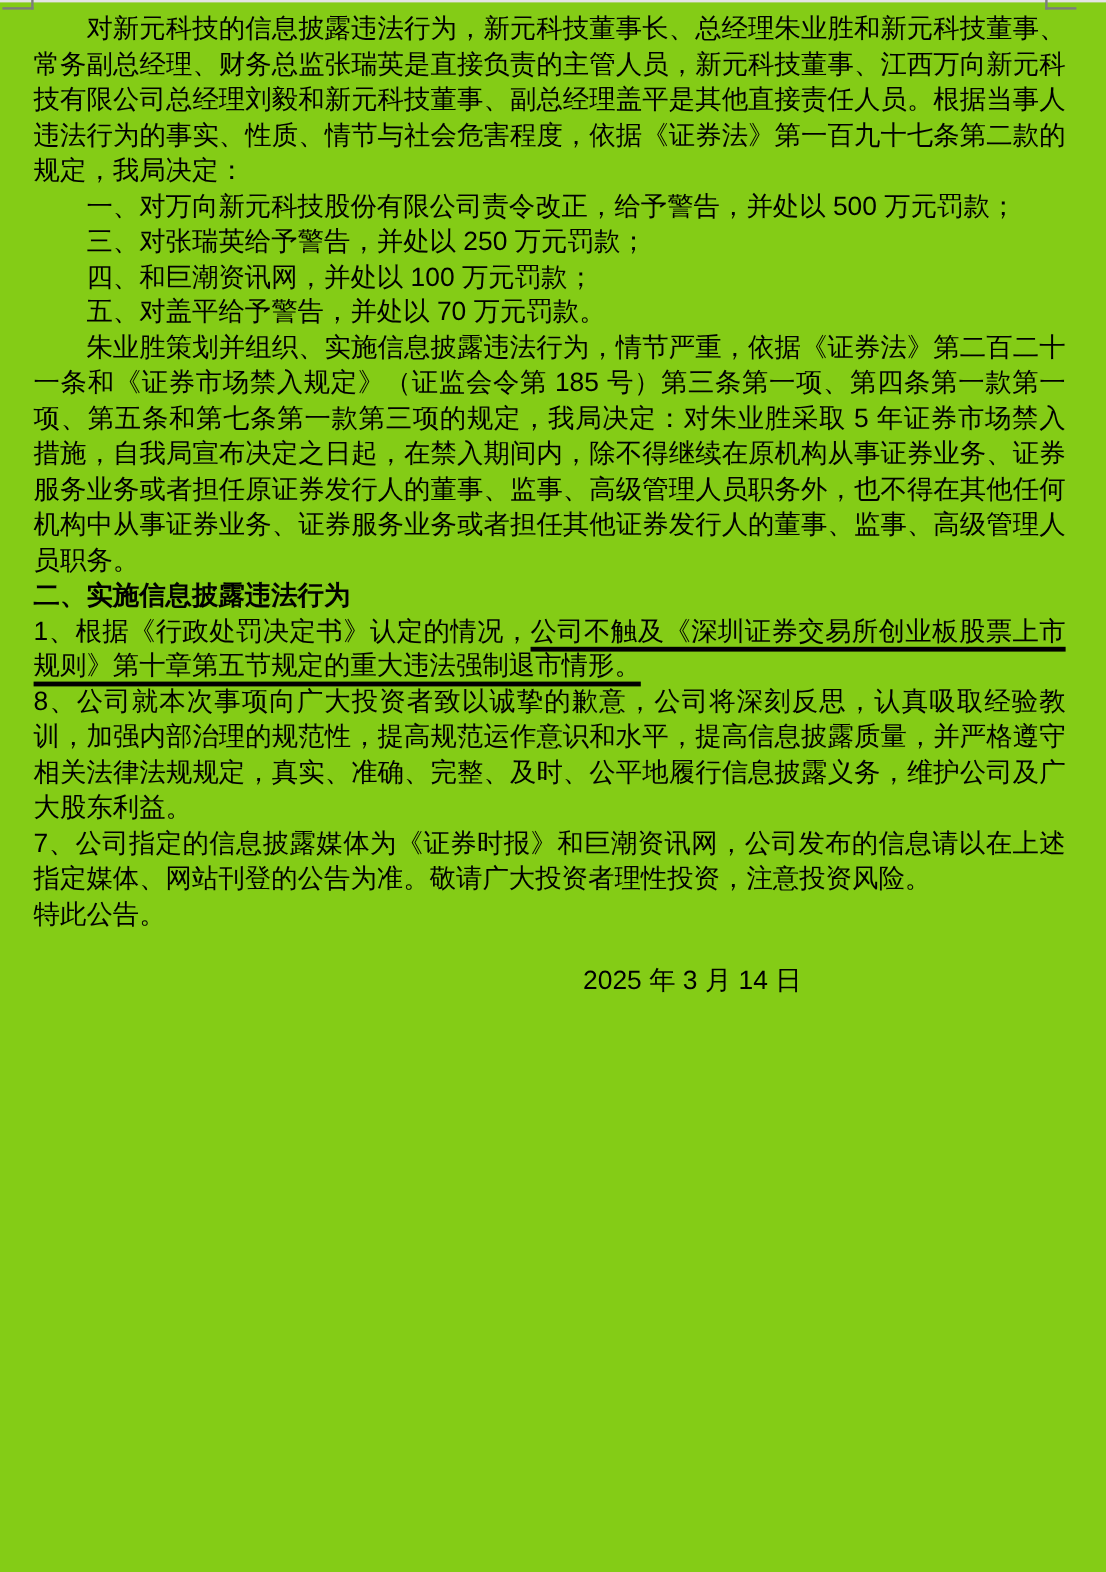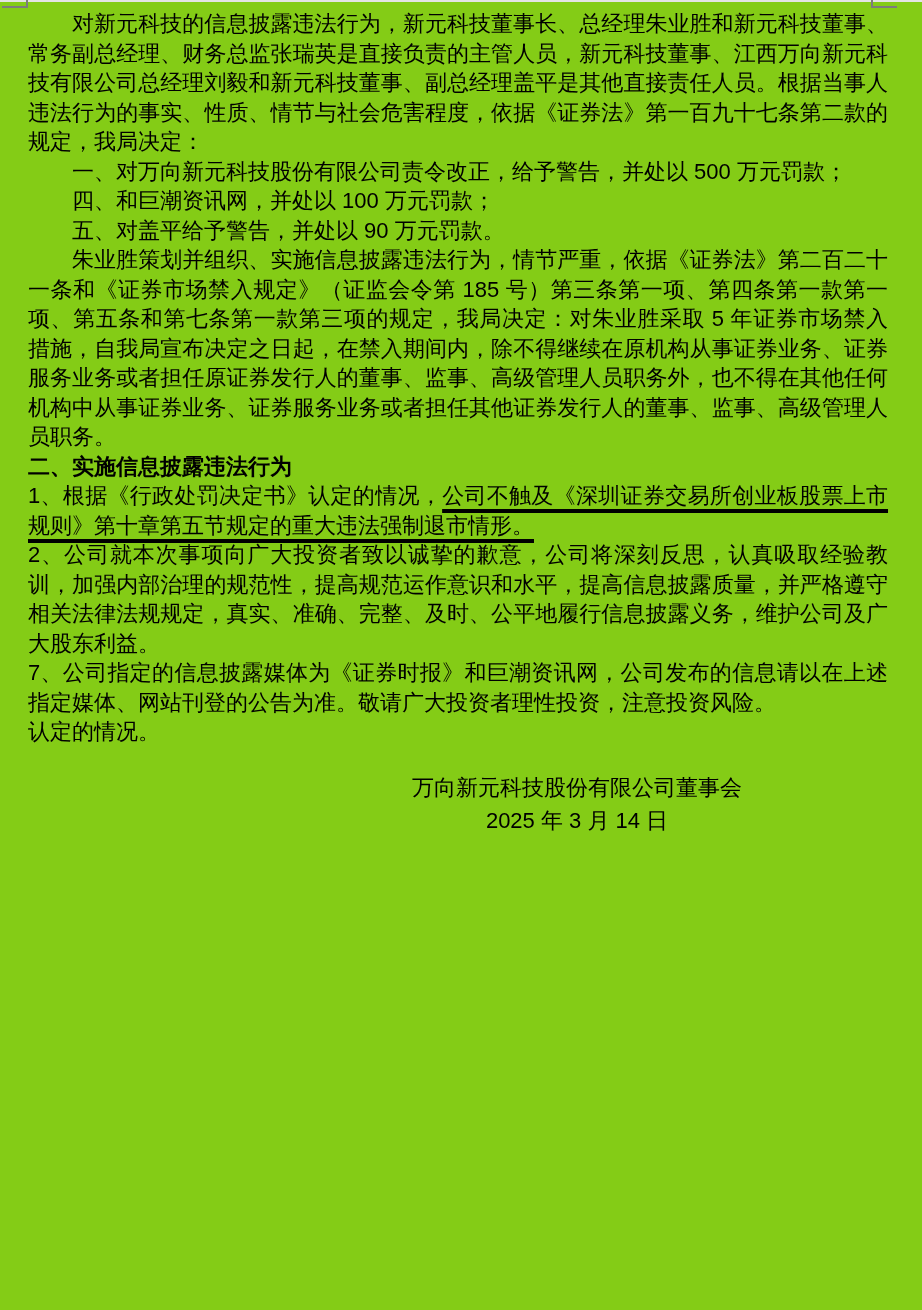--- a/index.html
+++ b/index.html
@@ -84,35 +84,35 @@
 
   <div class="top-rule"></div>
   <div class="corner left"></div>
   <div class="corner right"></div>
 
   <div class="doc">
 
     <p class="indent2">对新元科技的信息披露违法行为，新元科技董事长、总经理朱业胜和新元科技董事、常务副总经理、财务总监张瑞英是直接负责的主管人员，新元科技董事、江西万向新元科技有限公司总经理刘毅和新元科技董事、副总经理盖平是其他直接责任人员。根据当事人违法行为的事实、性质、情节与社会危害程度，依据《证券法》第一百九十七条第二款的规定，我局决定：</p>
 
     <p class="indent2">一、对万向新元科技股份有限公司责令改正，给予警告，并处以 500 万元罚款；</p>
+    <p class="indent2">三、对张瑞英给予警告，并处以 250 万元罚款；</p>
     <p class="indent2">四、和巨潮资讯网，并处以 100 万元罚款；</p>
-    <p class="indent2">五、对盖平给予警告，并处以 90 万元罚款。</p>
+    <p class="indent2">五、对盖平给予警告，并处以 70 万元罚款。</p>
 
     <p class="indent2">朱业胜策划并组织、实施信息披露违法行为，情节严重，依据《证券法》第二百二十一条和《证券市场禁入规定》（证监会令第 185 号）第三条第一项、第四条第一款第一项、第五条和第七条第一款第三项的规定，我局决定：对朱业胜采取 5 年证券市场禁入措施，自我局宣布决定之日起，在禁入期间内，除不得继续在原机构从事证券业务、证券服务业务或者担任原证券发行人的董事、监事、高级管理人员职务外，也不得在其他任何机构中从事证券业务、证券服务业务或者担任其他证券发行人的董事、监事、高级管理人员职务。</p>
 
 
     <p class="bold-heading">二、实施信息披露违法行为</p>
 
     <p><span>1、根据《行政处罚决定书》认定的情况，</span><span class="heavy-underline">公司不触及《深圳证券交易所创业板股票上市规则》第十章第五节规定的重大违法强制退市情形。</span></p>
 
-    <p>2、公司就本次事项向广大投资者致以诚挚的歉意，公司将深刻反思，认真吸取经验教训，加强内部治理的规范性，提高规范运作意识和水平，提高信息披露质量，并严格遵守相关法律法规规定，真实、准确、完整、及时、公平地履行信息披露义务，维护公司及广大股东利益。</p>
+    <p>8、公司就本次事项向广大投资者致以诚挚的歉意，公司将深刻反思，认真吸取经验教训，加强内部治理的规范性，提高规范运作意识和水平，提高信息披露质量，并严格遵守相关法律法规规定，真实、准确、完整、及时、公平地履行信息披露义务，维护公司及广大股东利益。</p>
 
     <p>7、公司指定的信息披露媒体为《证券时报》和巨潮资讯网，公司发布的信息请以在上述指定媒体、网站刊登的公告为准。敬请广大投资者理性投资，注意投资风险。</p>
 
-    <p>认定的情况。</p>
+    <p>特此公告。</p>
 
     <div class="sig-block">
-      <div>万向新元科技股份有限公司董事会</div>
       <div>2025 年 3 月 14 日</div>
     </div>
 
   </div>
 </div>
 
 </body></html>

